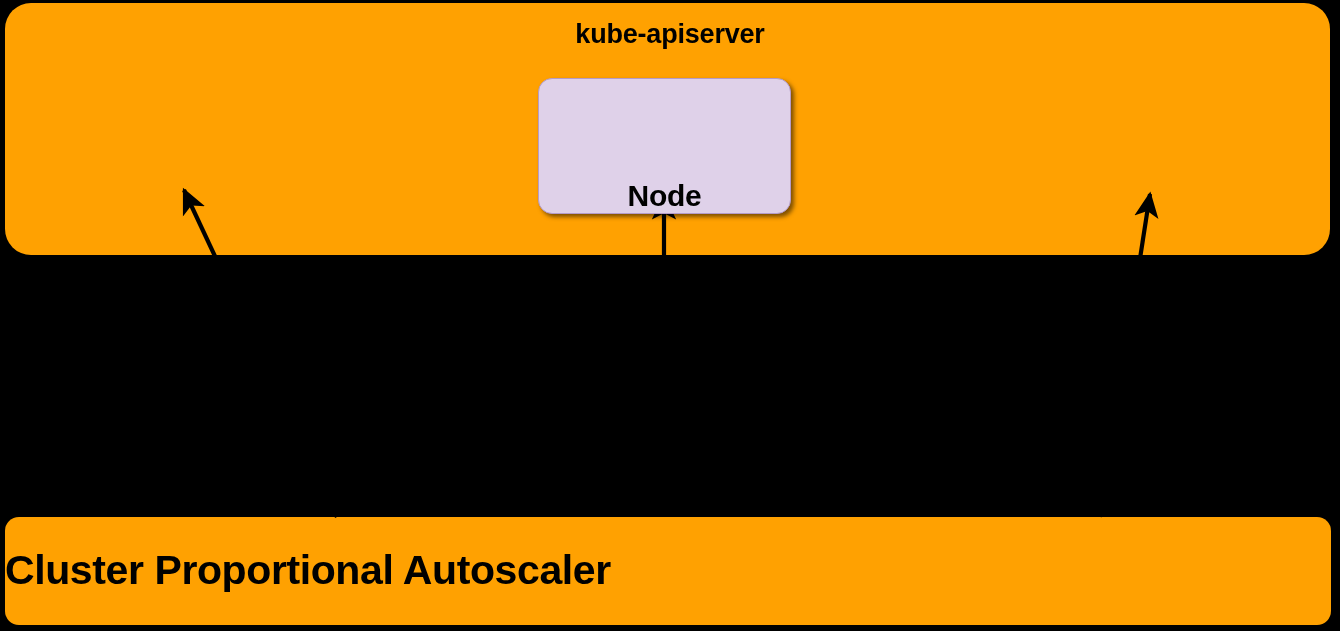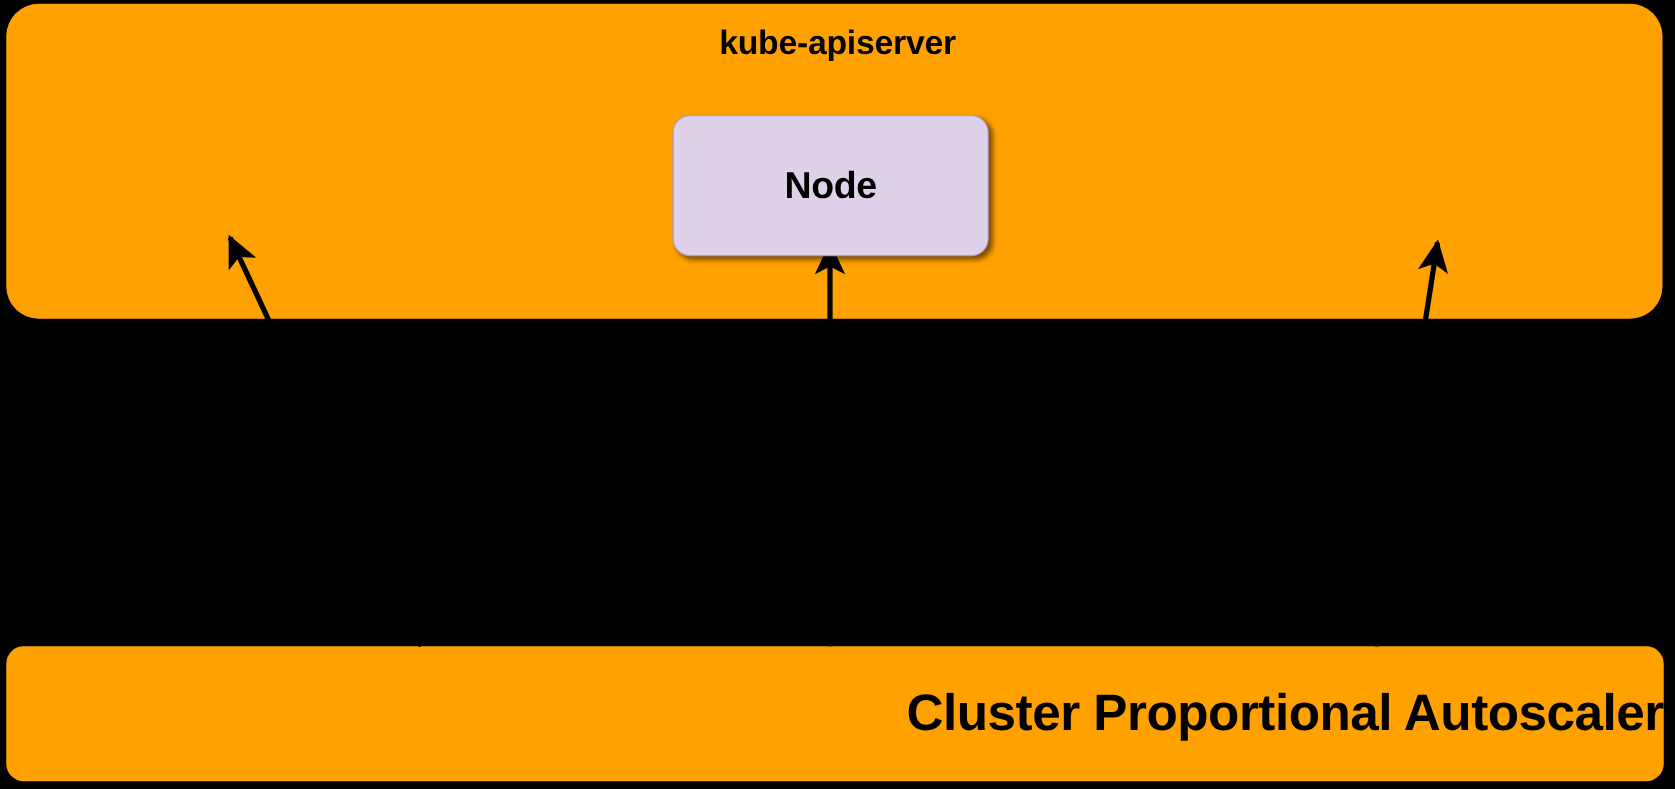--- a/index.html
+++ b/index.html
@@ -53,21 +53,21 @@
     font-weight: bold;
     color: #000000;
     letter-spacing: -0.2px;
     z-index: 6;
   }
   #autoscaler-title {
     position: absolute;
     left: 5px;
     top: 547px;
     width: 1326px;
-    text-align: right;
+    text-align: left;
     font-size: 41px;
     font-weight: bold;
     color: #000000;
     letter-spacing: -0.4px;
     z-index: 6;
   }
 
   
   .resource-box {
     position: absolute;
@@ -83,21 +83,21 @@
   }
   .resource-label {
     font-size: 30px;
     font-weight: bold;
     color: #000000;
     letter-spacing: -0.3px;
     white-space: nowrap;
   }
 
   #box-configmap  { left: 55px;   top: 71px; width: 253px; height: 115px; }
-  #box-node       { left: 538px;  top: 92px; width: 253px; height: 113px; }
+  #box-node       { left: 538px;  top: 78px; width: 253px; height: 136px; align-items: flex-end; }
   #box-deployment { left: 1021px; top: 78px; width: 254px; height: 113px; }
 
   
   #arrow-layer {
     position: absolute;
     left: 0;
     top: 0;
     width: 1340px;
     height: 631px;
     z-index: 4;

